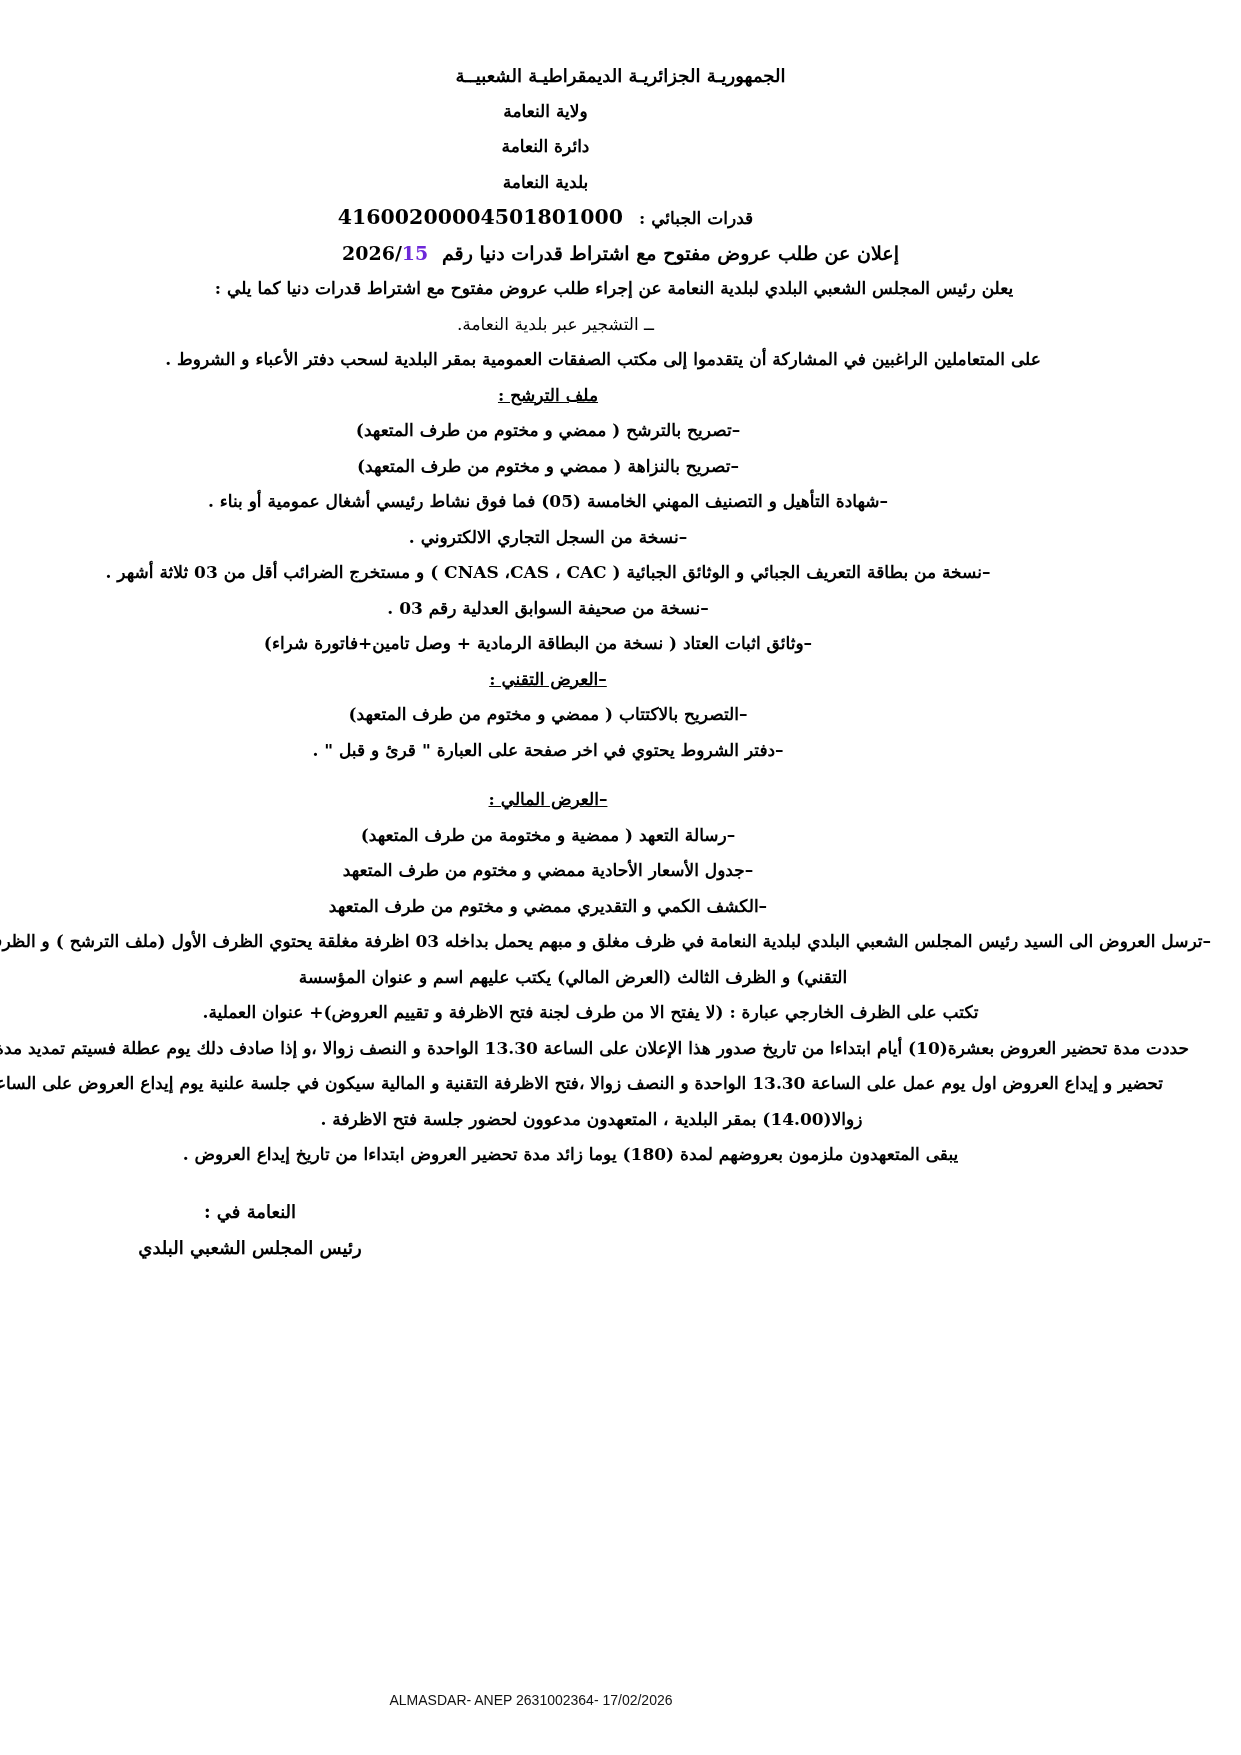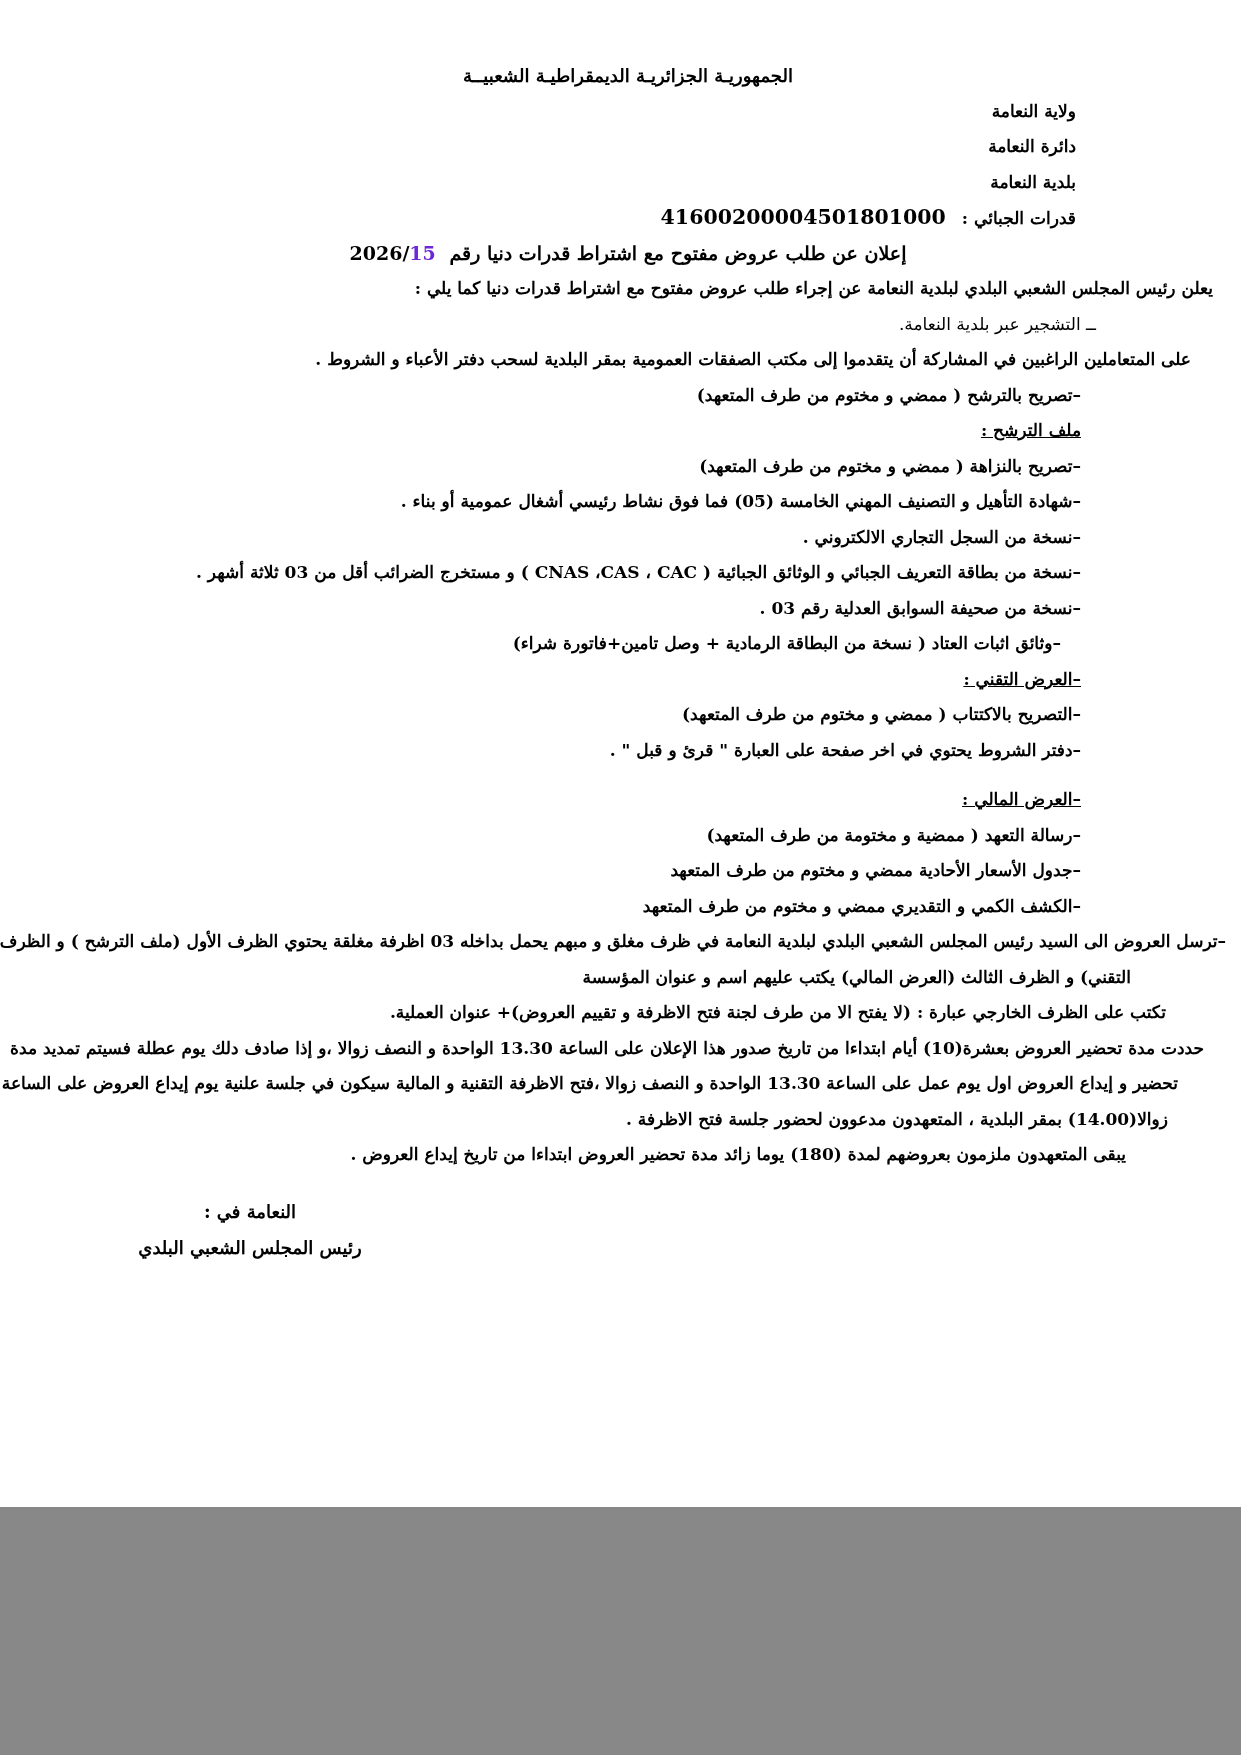--- a/index.html
+++ b/index.html
@@ -1,31 +1,31 @@
 <!DOCTYPE html>
 <html lang="ar"><head>
 <meta charset="utf-8">
 <style>
   html,body{margin:0;padding:0;background:#888;}
   .page{
     position:relative;
-    width:1241px;height:1507px;
+    width:1241px;height:1755px;
     margin:0 auto;
     background:#ffffff;
     direction:rtl;
     overflow:hidden;
     box-sizing:border-box;
-    padding:58px 15px 0 30px;
+    padding:58px 30px 0 30px;
     font-family:"DejaVu Serif","Liberation Serif",serif;
     color:#000;
   }
   .line{
     height:35.5px;line-height:35.5px;
     font-size:17px;font-weight:bold;
-    text-align:right;white-space:nowrap;
+    text-align:center;white-space:nowrap;
   }
   .line.center{text-align:center;}
   .line.normal{font-weight:normal;}
   .line.u{text-decoration:underline;}
   .republic{font-size:18px;}
   .title-line{font-size:19px;}
   .title-line .num-wrap{margin-right:7px;letter-spacing:.5px;}
   .tax-line .tax-num{font-size:20.5px;margin-right:10px;letter-spacing:.5px;}
   .red{color:#e00000;}
   .signature{
@@ -59,22 +59,22 @@
 
   <div class="line center title-line">
     <span>إعلان عن طلب عروض مفتوح مع اشتراط قدرات دنيا رقم</span>
     <span class="num-wrap" dir="ltr"><span>2026/</span><span class="red" style="color: #6d28d9;">15</span></span>
   </div>
 
   <div>
       <div class="line" style="margin-right: 13px;"><span>يعلن رئيس المجلس الشعبي البلدي لبلدية النعامة عن إجراء طلب عروض مفتوح مع اشتراط قدرات دنيا كما يلي :</span></div>
       <div class="line normal" style="margin-right: 130px;"><span>ــ التشجير عبر بلدية النعامة.</span></div>
       <div class="line" style="margin-right: 35px;"><span>على المتعاملين الراغبين في المشاركة أن يتقدموا إلى مكتب الصفقات العمومية بمقر البلدية لسحب دفتر الأعباء و الشروط .</span></div>
+      <div class="line u" style="margin-right: 145px;"><span>ملف الترشح :</span></div>
       <div class="line" style="margin-right: 145px;"><span>–تصريح بالترشح ( ممضي و مختوم من طرف المتعهد)</span></div>
-      <div class="line u" style="margin-right: 145px;"><span>ملف الترشح :</span></div>
       <div class="line" style="margin-right: 145px;"><span>–تصريح بالنزاهة ( ممضي و مختوم من طرف المتعهد)</span></div>
       <div class="line" style="margin-right: 145px;"><span>–شهادة التأهيل و التصنيف المهني الخامسة (05)  فما فوق نشاط رئيسي أشغال عمومية أو بناء .</span></div>
       <div class="line" style="margin-right: 145px;"><span>–نسخة من السجل التجاري الالكتروني .</span></div>
       <div class="line" style="margin-right: 145px;"><span>–نسخة من بطاقة التعريف الجبائي و الوثائق الجبائية </span><span dir="ltr">( CNAS  ،CAS ، CAC )</span><span> و مستخرج الضرائب أقل من 03 ثلاثة  أشهر .</span></div>
       <div class="line" style="margin-right: 145px;"><span>–نسخة من صحيفة السوابق العدلية رقم 03 .</span></div>
       <div class="line" style="margin-right: 165px;"><span>–وثائق اثبات العتاد ( نسخة من البطاقة الرمادية + وصل تامين+فاتورة شراء)</span></div>
       <div class="line u" style="margin-right: 145px;"><span>–العرض التقني :</span></div>
       <div class="line" style="margin-right: 145px;"><span>–التصريح بالاكتتاب ( ممضي و مختوم من طرف المتعهد)</span></div>
       <div class="line" style="margin-right: 145px;"><span>–دفتر الشروط يحتوي في اخر صفحة على العبارة " قرئ و قبل " .</span></div>
       <div class="line u" style="margin-right: 145px; margin-top: 14px;"><span>–العرض المالي :</span></div>

